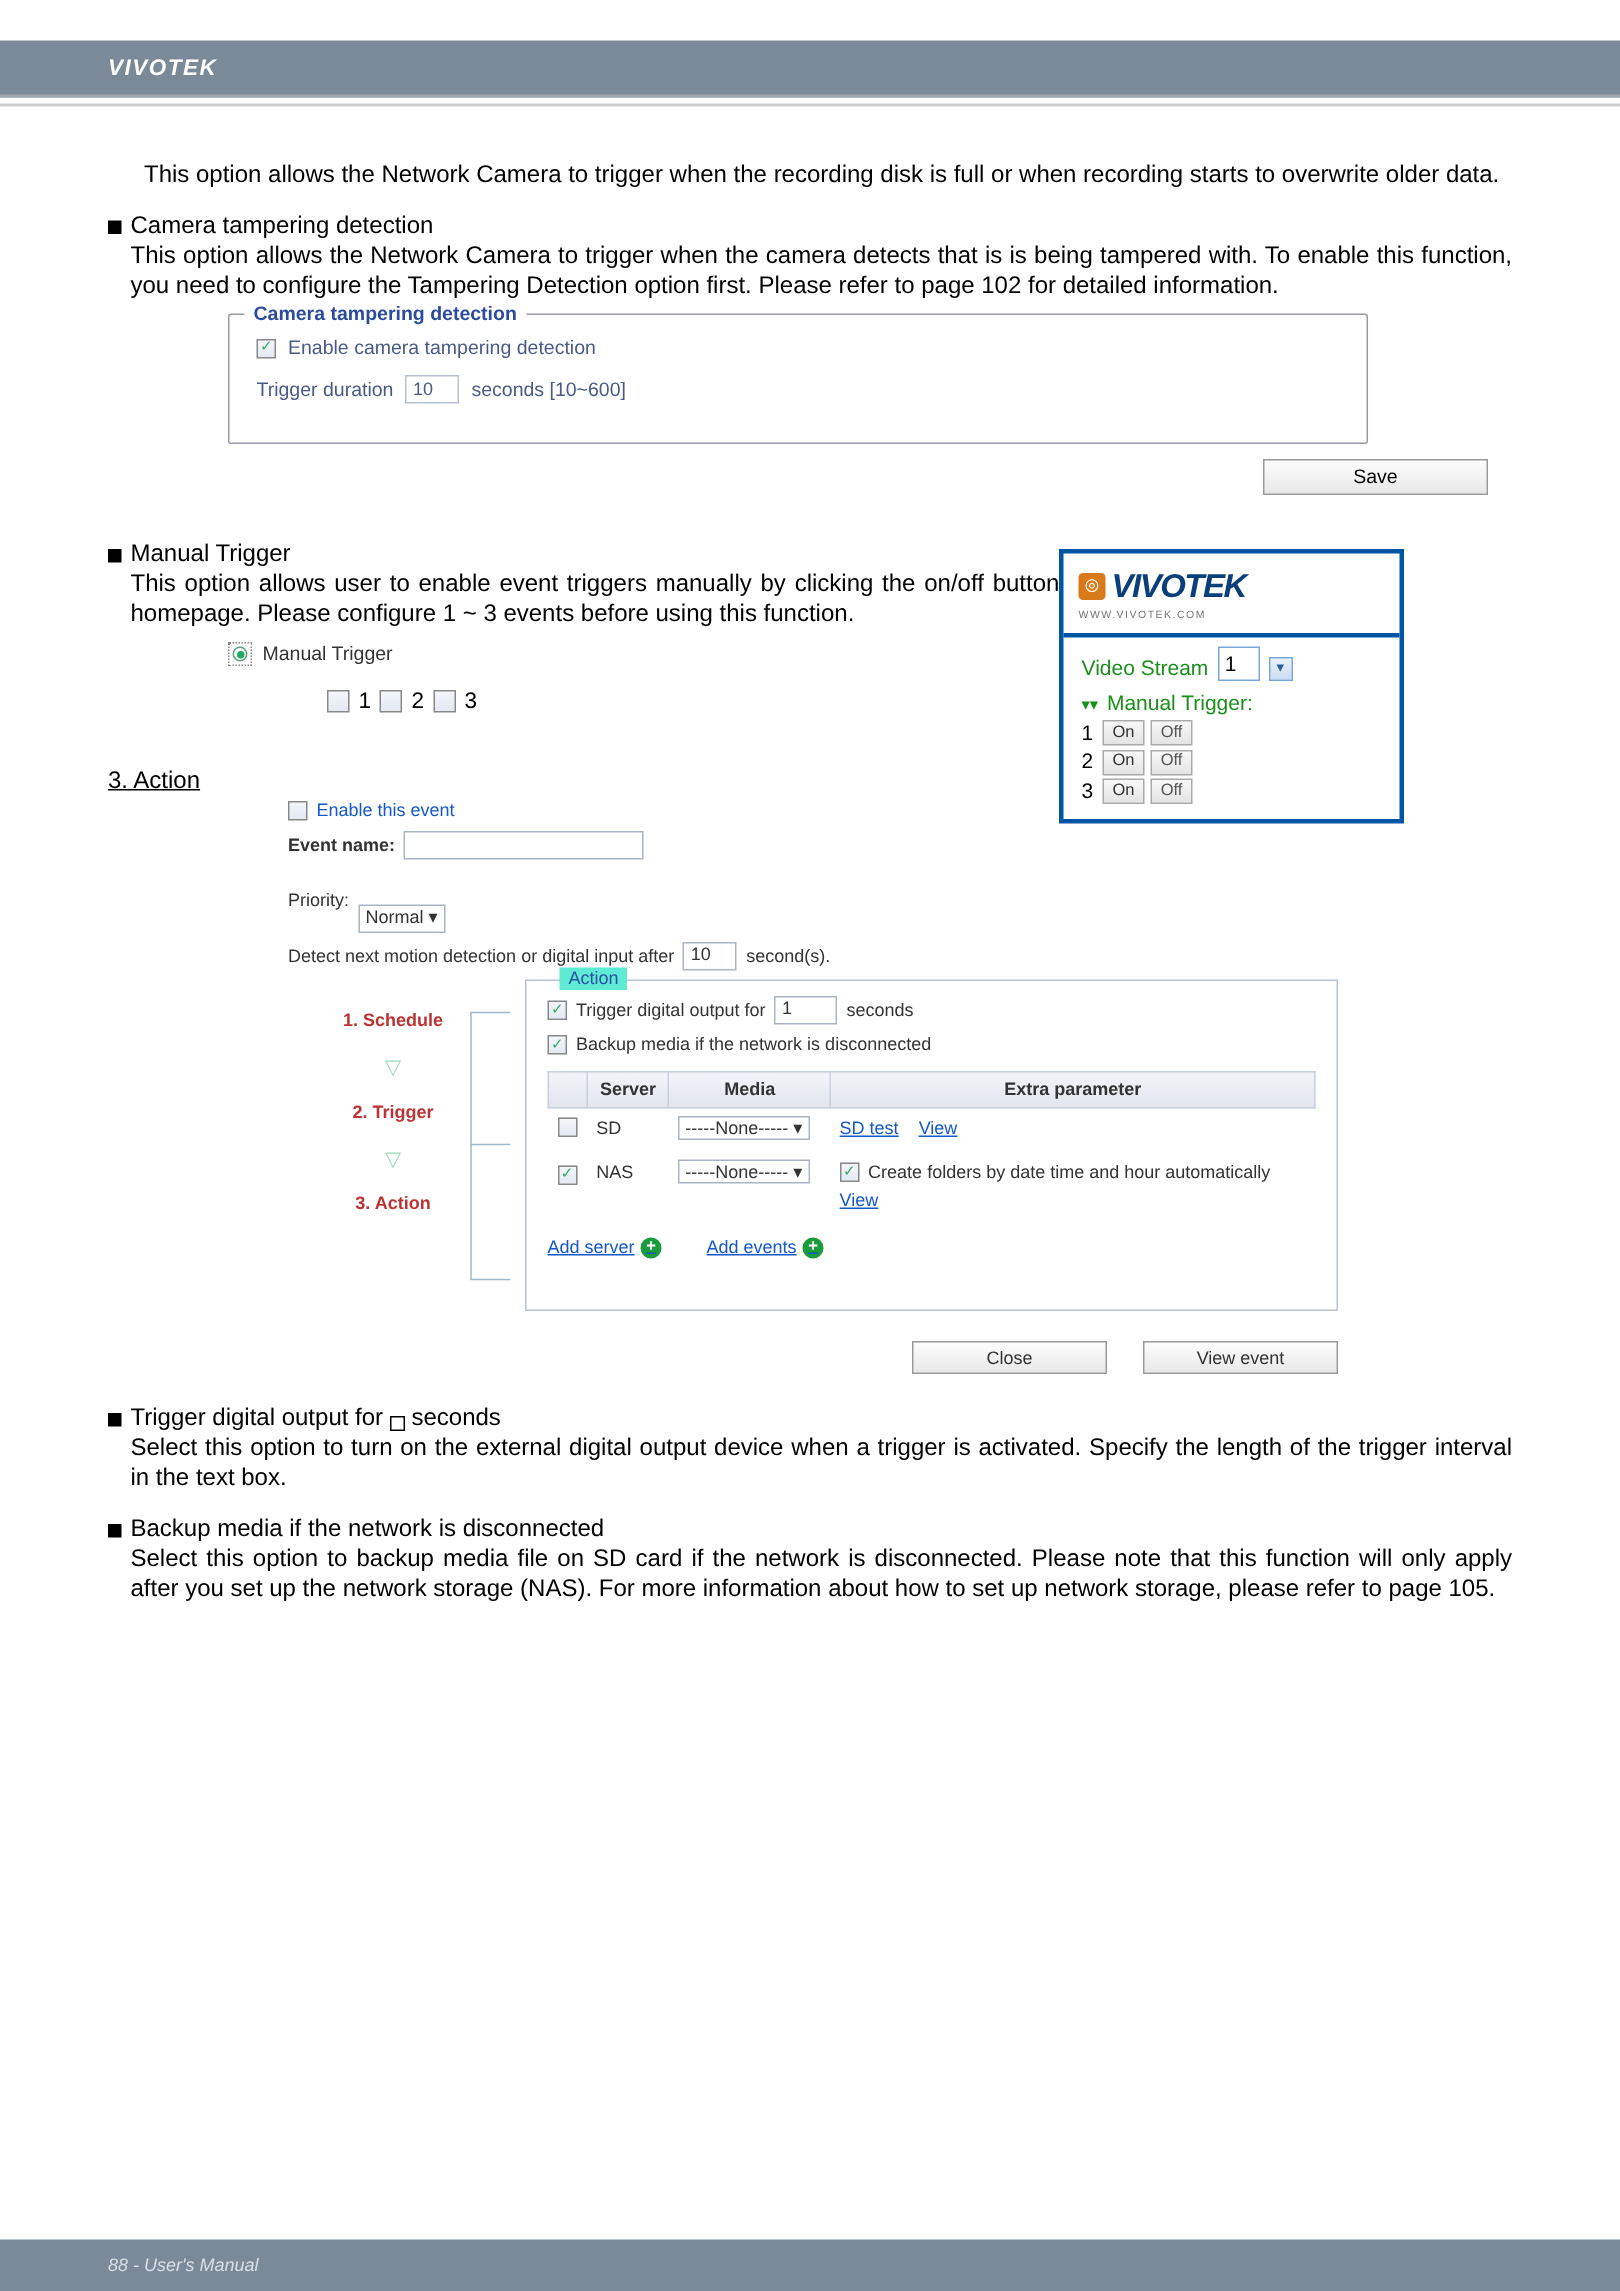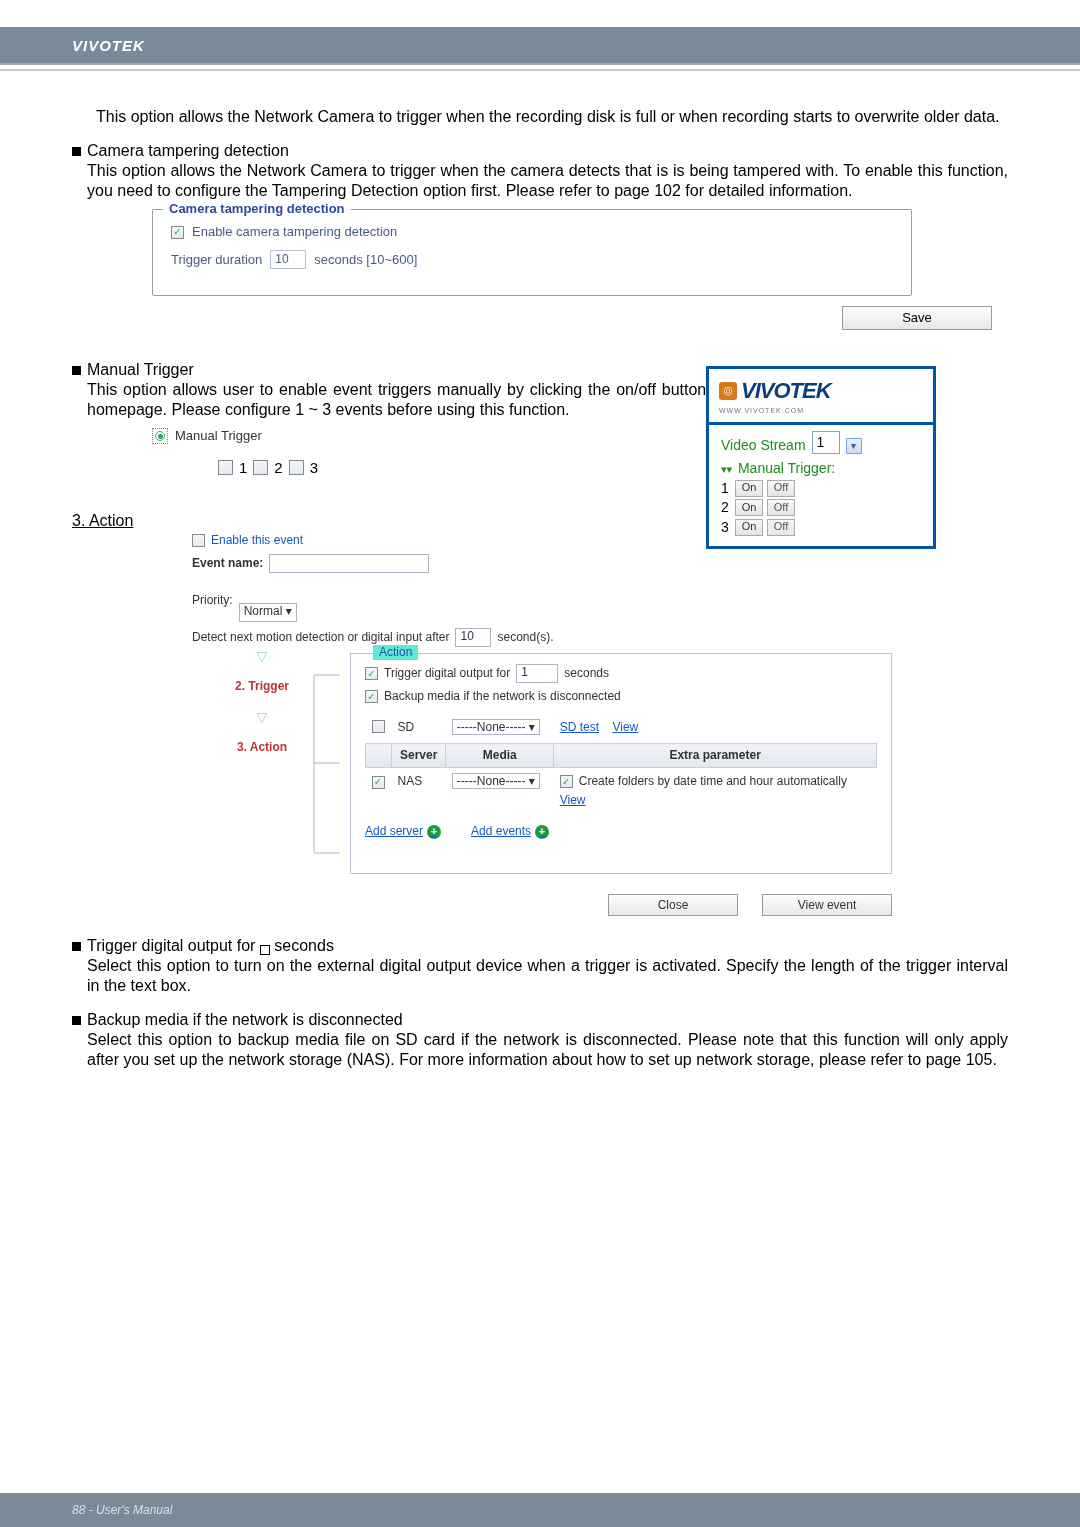--- a/index.html
+++ b/index.html
@@ -198,20 +198,21 @@
     </div>
     <div class="row">
       <span>Detect next motion detection or digital input after</span>
       <span class="txt" style="width:36px;">10</span>
       <span>second(s).</span>
     </div>
 
     <div style="position:relative;">
 
       <div class="left-steps" style="left:0; top:0; position:absolute;">
+        <div class="step">1.  Schedule</div>
         <div class="arrow">▽</div>
         <div class="step">2.  Trigger</div>
         <div class="arrow">▽</div>
         <div class="step">3.  Action</div>
       </div>
       <svg width="40" height="220" style="position:absolute; left:118px; top:10px;">
         <path d="M30 190 L4 190 L4 12 L30 12 M4 100 L30 100" stroke="#9fb8c9" stroke-width="1" fill="none"></path>
       </svg>
 
       <div class="action-fieldset">
@@ -224,38 +225,38 @@
           <span>seconds</span>
         </div>
         <div class="row">
           <span class="cb-small">✓</span>
           <span>Backup media if the network is disconnected</span>
         </div>
 
         <table class="tbl">
           <tbody>
                 <tr>
+            <th style="width:26px;"></th>
+            <th>Server</th>
+            <th>Media</th>
+            <th>Extra parameter</th>
+          </tr>
+          <tr>
             <td><span class="cb-small"></span></td>
             <td><span>SD</span></td>
             <td>
               <span class="sel2">
                 <span>-----None-----</span> ▾
               </span>
             </td>
             <td>
               <span class="link">SD test</span>
               &nbsp;&nbsp;
               <span class="link">View</span>
             </td>
-          </tr>
-          <tr>
-            <th style="width:26px;"></th>
-            <th>Server</th>
-            <th>Media</th>
-            <th>Extra parameter</th>
           </tr>
           <tr>
             <td><span class="cb-small">✓</span></td>
             <td><span>NAS</span></td>
             <td>
               <span class="sel2">
                 <span>-----None-----</span> ▾
               </span>
             </td>
             <td>

